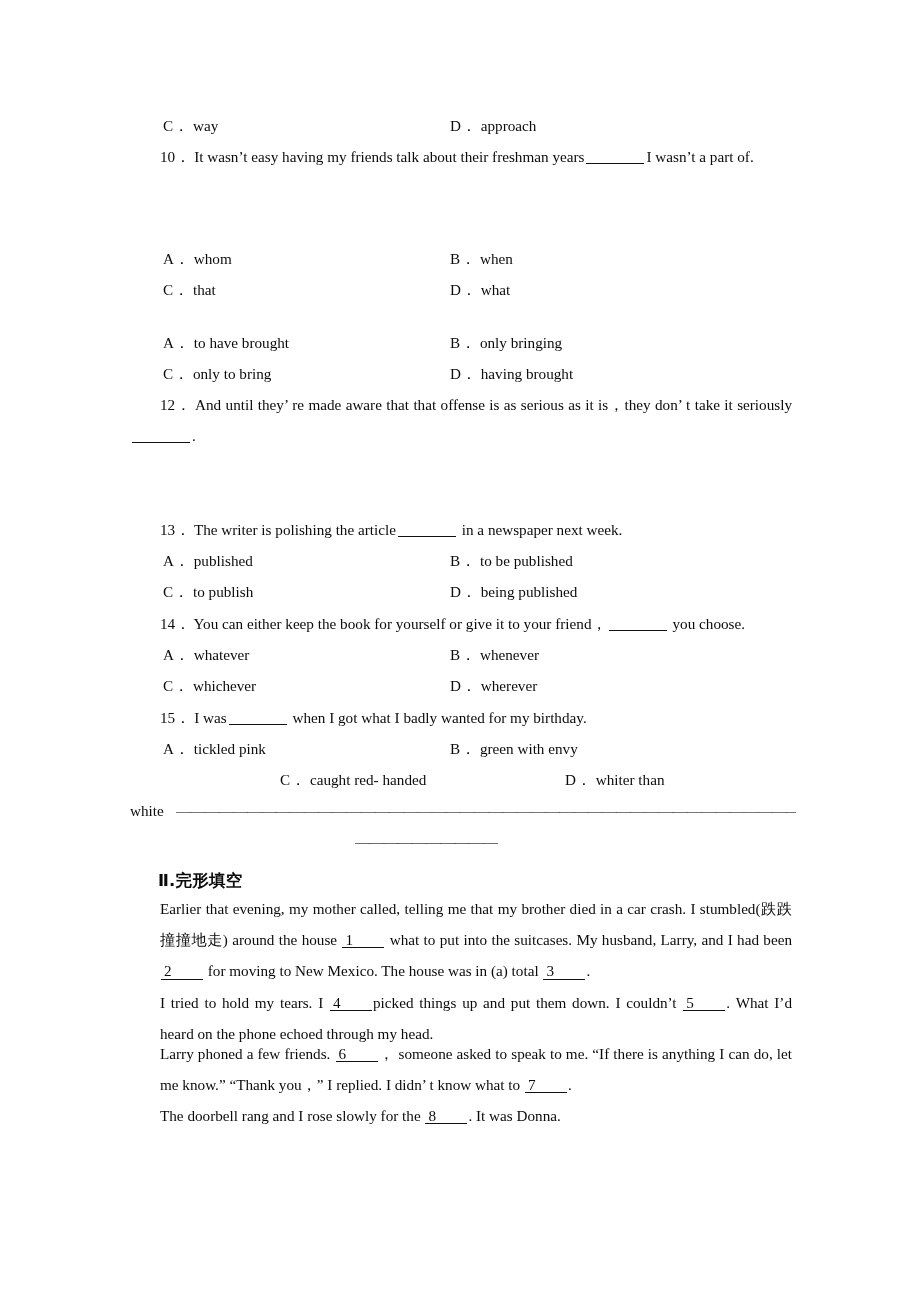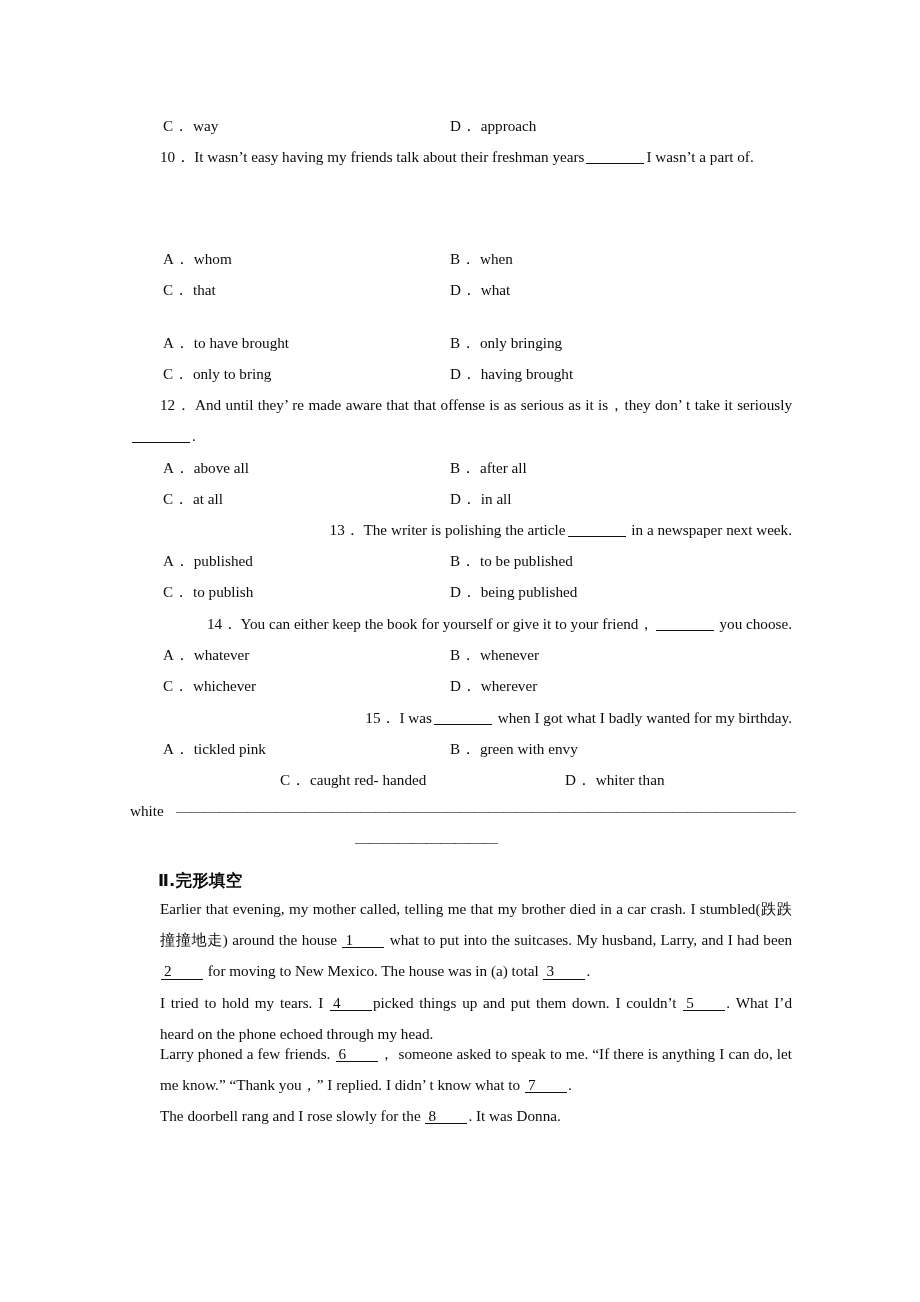--- a/index.html
+++ b/index.html
@@ -25,21 +25,20 @@
   .col {
     position: absolute;
     left: 130px;
     width: 662px;
   }
 
   .line {
     font-size: 15.2px;
     line-height: 31.2px;
     white-space: nowrap;
-    text-align: right;
   }
   .wrapline {
     font-size: 15.2px;
     line-height: 31.2px;
     white-space: normal;
   }
   .indent { padding-left: 30px; }
 
   
   .optrow {
@@ -159,30 +158,20 @@
       <span class="opt-b"><span class="oplabel">D．</span> <span>having brought</span></span>
     </div>
   </div>
 
   <div class="col" style="top:389px;">
     <div class="wrapline justify">
       <span style="display:inline-block;width:30px;"></span><span>12．</span>
       <span>And until they’ re made aware that that offense is as serious as it is，they don’ t take it seriously</span><span class="blank"></span><span>.</span>
     </div>
   </div>
-  <div class="col" style="top:452px;">
-    <div class="optrow">
-      <span class="opt-a"><span class="oplabel">A．</span> <span>above all</span></span>
-      <span class="opt-b"><span class="oplabel">B．</span> <span>after all</span></span>
-    </div>
-    <div class="optrow">
-      <span class="opt-a"><span class="oplabel">C．</span> <span>at all</span></span>
-      <span class="opt-b"><span class="oplabel">D．</span> <span>in all</span></span>
-    </div>
-  </div>
 
   <div class="col" style="top:514px;">
     <div class="line">
       <span style="display:inline-block;width:30px;"></span><span>13．</span>
       <span>The writer is polishing the article</span><span class="blank"></span> <span>in a newspaper next week.</span>
     </div>
     <div class="optrow">
       <span class="opt-a"><span class="oplabel">A．</span> <span>published</span></span>
       <span class="opt-b"><span class="oplabel">B．</span> <span>to be published</span></span>
     </div>

